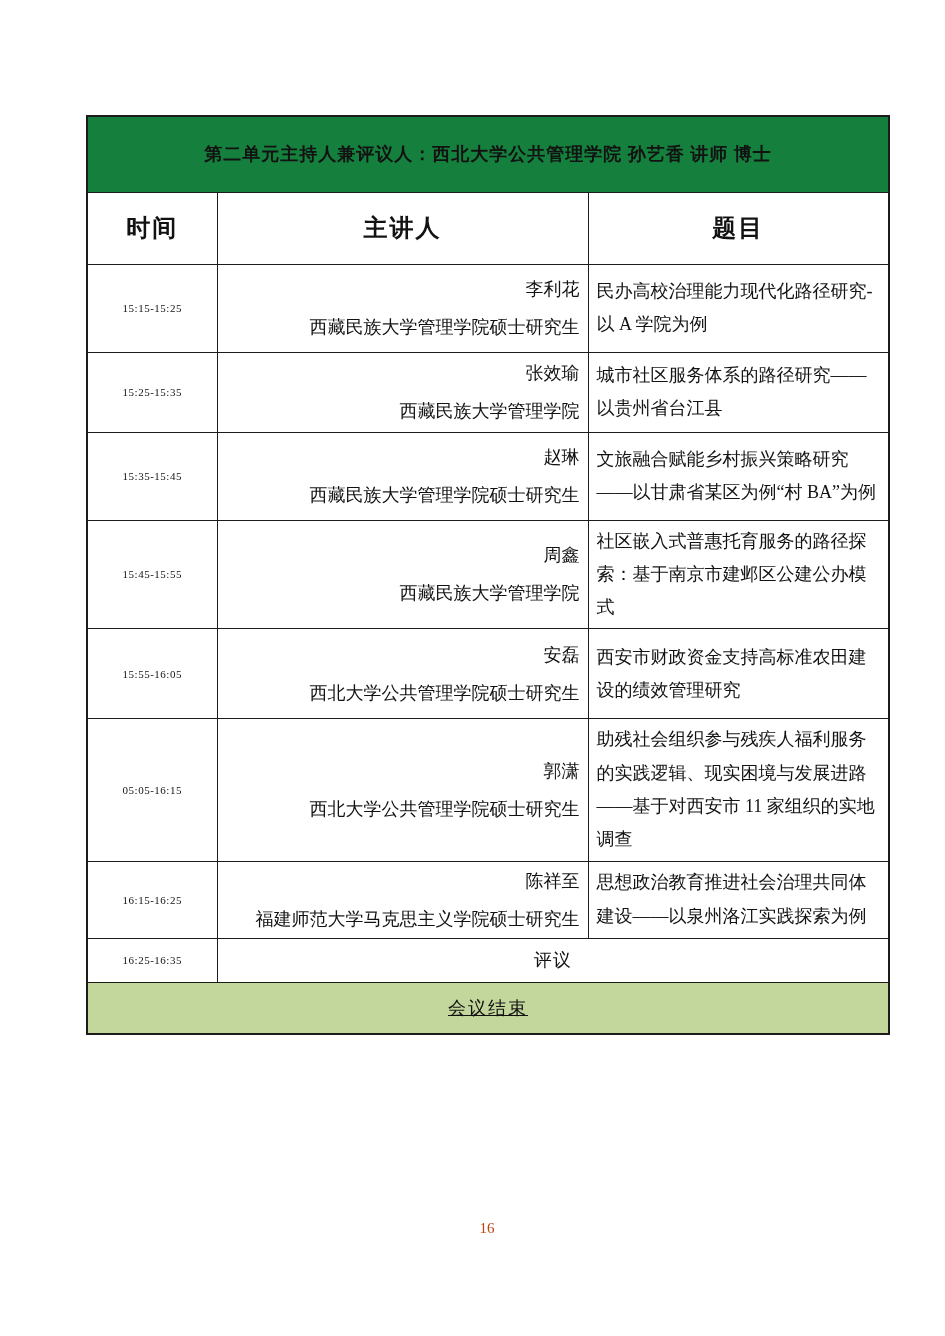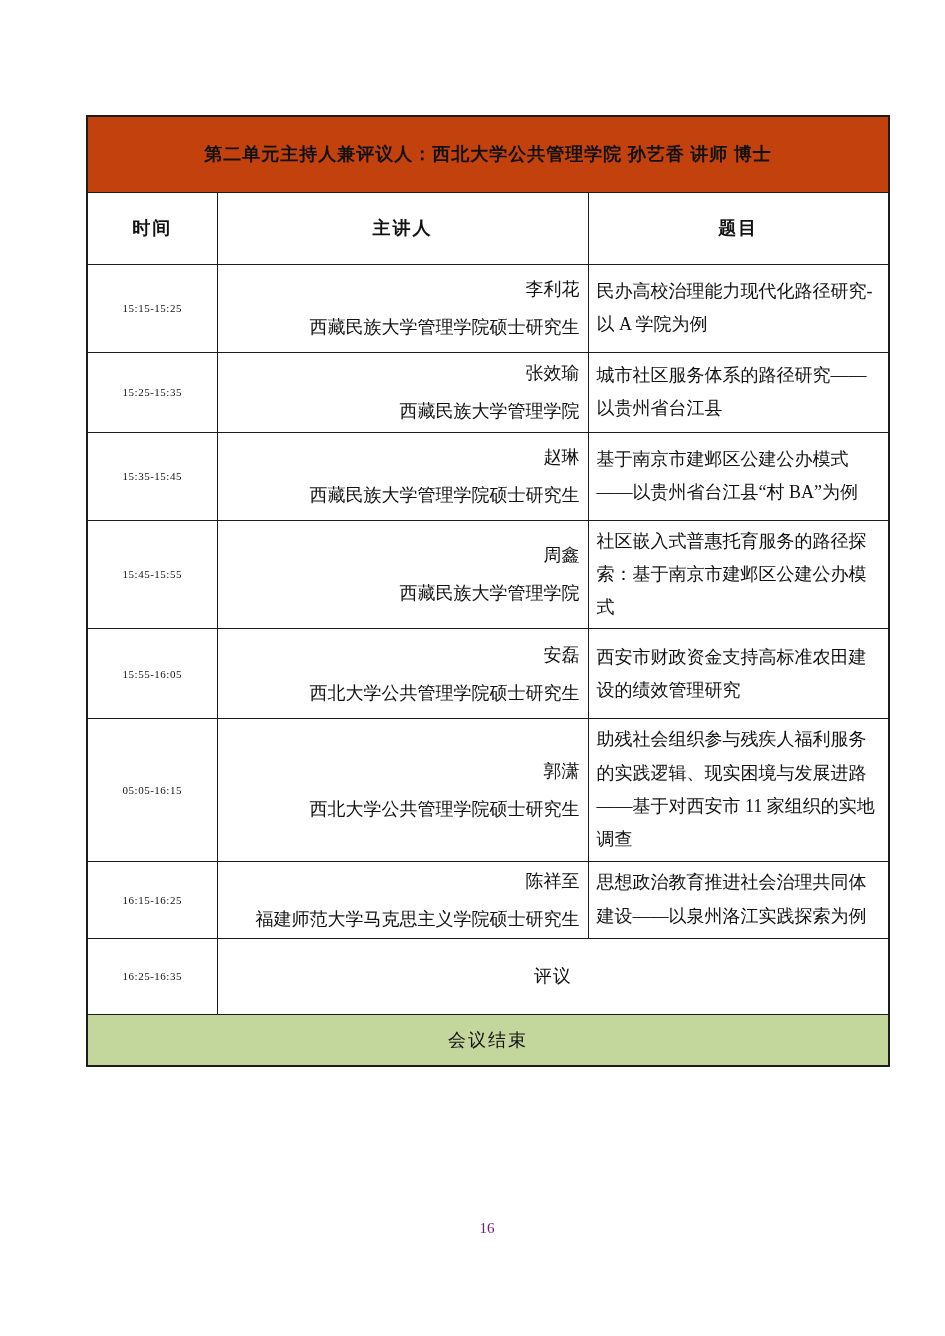--- a/index.html
+++ b/index.html
@@ -27,29 +27,29 @@
     border-collapse: collapse;
     table-layout: fixed;
     border: 2px solid #1c1c1c;
   }
   table.schedule td, table.schedule th {
     border: 1px solid #1c1c1c;
     padding: 4px 8px;
     vertical-align: middle;
   }
   tr.session-row td {
-    background: #c2410c;
+    background: #15803d;
     font-weight: bold;
     text-align: center;
     font-size: 18px;
     height: 76px;
     letter-spacing: 1px;
   }
   tr.head-row th {
-    font-size: 18px;
+    font-size: 24px;
     font-weight: bold;
     text-align: center;
     height: 72px;
     letter-spacing: 2px;
   }
   td.time-cell {
     text-align: center;
     font-family: Liberation Serif, serif;
     font-size: 11px;
     letter-spacing: 0.5px;
@@ -72,29 +72,30 @@
     font-size: 18px;
     letter-spacing: 1px;
     margin-left: 30px;
   }
   tr.footer-row td {
     background: #c3d69b;
     text-align: center;
     font-size: 18px;
     height: 52px;
     letter-spacing: 2px;
+    text-decoration: underline;
   }
   .page-number {
     position: absolute;
     top: 1220px;
     left: 86px;
     width: 802px;
     text-align: center;
     font-size: 15px;
-    color: #701a75;
+    color: #c2410c;
   }
 </style>
 </head>
 <body>
 
 <div class="page">
 
   <table class="schedule">
     <colgroup>
       <col style="width:130px">
@@ -130,21 +131,21 @@
       </td>
       <td class="topic-cell">城市社区服务体系的路径研究——以贵州省台江县</td>
     </tr>
 
     <tr style="height:88px">
       <td class="time-cell">15:35-15:45</td>
       <td class="speaker-cell">
         <div class="speaker-name">赵琳</div>
         <div class="speaker-affiliation">西藏民族大学管理学院硕士研究生</div>
       </td>
-      <td class="topic-cell">基于南京市建邺区公建公办模式——以贵州省台江县“村 BA”为例</td>
+      <td class="topic-cell">文旅融合赋能乡村振兴策略研究——以甘肃省某区为例“村 BA”为例</td>
     </tr>
 
     <tr style="height:104px">
       <td class="time-cell">15:45-15:55</td>
       <td class="speaker-cell">
         <div class="speaker-name">周鑫</div>
         <div class="speaker-affiliation">西藏民族大学管理学院</div>
       </td>
       <td class="topic-cell">社区嵌入式普惠托育服务的路径探索：基于南京市建邺区公建公办模式</td>
     </tr>
@@ -169,21 +170,21 @@
 
     <tr style="height:77px">
       <td class="time-cell">16:15-16:25</td>
       <td class="speaker-cell">
         <div class="speaker-name">陈祥至</div>
         <div class="speaker-affiliation">福建师范大学马克思主义学院硕士研究生</div>
       </td>
       <td class="topic-cell">思想政治教育推进社会治理共同体建设——以泉州洛江实践探索为例</td>
     </tr>
 
-    <tr style="height:76px">
+    <tr style="height:44px">
       <td class="time-cell">16:25-16:35</td>
       <td class="review-cell" colspan="2">评议</td>
     </tr>
 
     <tr class="footer-row">
       <td colspan="3">会议结束</td>
     </tr>
   </tbody>
     </table>
 

